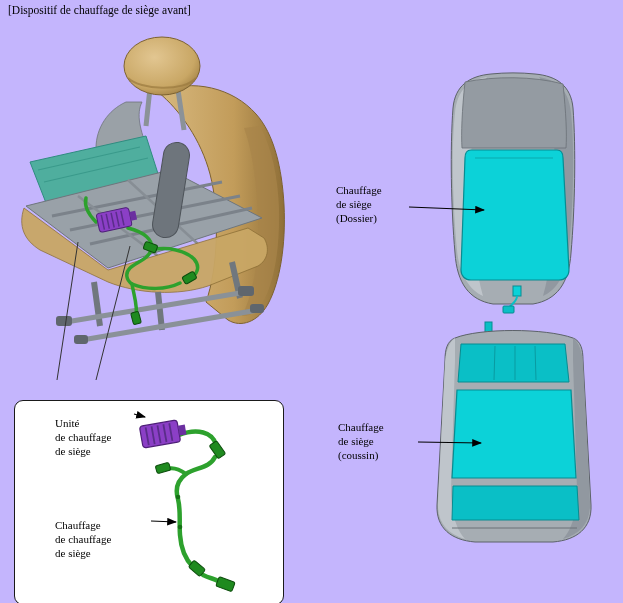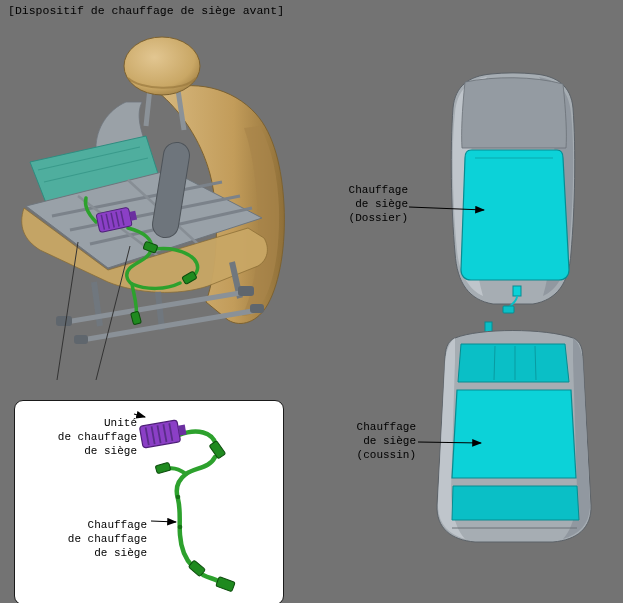--- a/index.html
+++ b/index.html
@@ -1,19 +1,19 @@
 <!DOCTYPE html>
 <html><head>
 <meta charset="utf-8">
 <style>
   html,body{margin:0;padding:0;background:#fff}
-  .canvas{position:relative;width:623px;height:603px;background:#737373;
-          font-family:Liberation Mono, monospace;overflow:hidden}
+  .canvas{position:relative;width:623px;height:603px;background:#c4b5fd;
+          font-family:Liberation Serif, serif;overflow:hidden}
   .abs{position:absolute}
-  .cap{position:absolute;font-size:11px;line-height:1.25;text-align:right;
+  .cap{position:absolute;font-size:11px;line-height:1.25;text-align:left;
        white-space:pre-line;color:#000;z-index:6}
   .title{position:absolute;left:8px;top:4px;font-size:11.5px;color:#000;
          z-index:6;white-space:nowrap}
   .callout{position:absolute;left:14px;top:400px;width:268px;height:203px;
            border:1.3px solid #1a1a1a;border-radius:9px;background:#fff;z-index:3}
   svg.illus{position:absolute;z-index:2}
   .overlay{position:absolute;left:0;top:0;z-index:5;pointer-events:none}
 </style>
 </head>
 <body>

